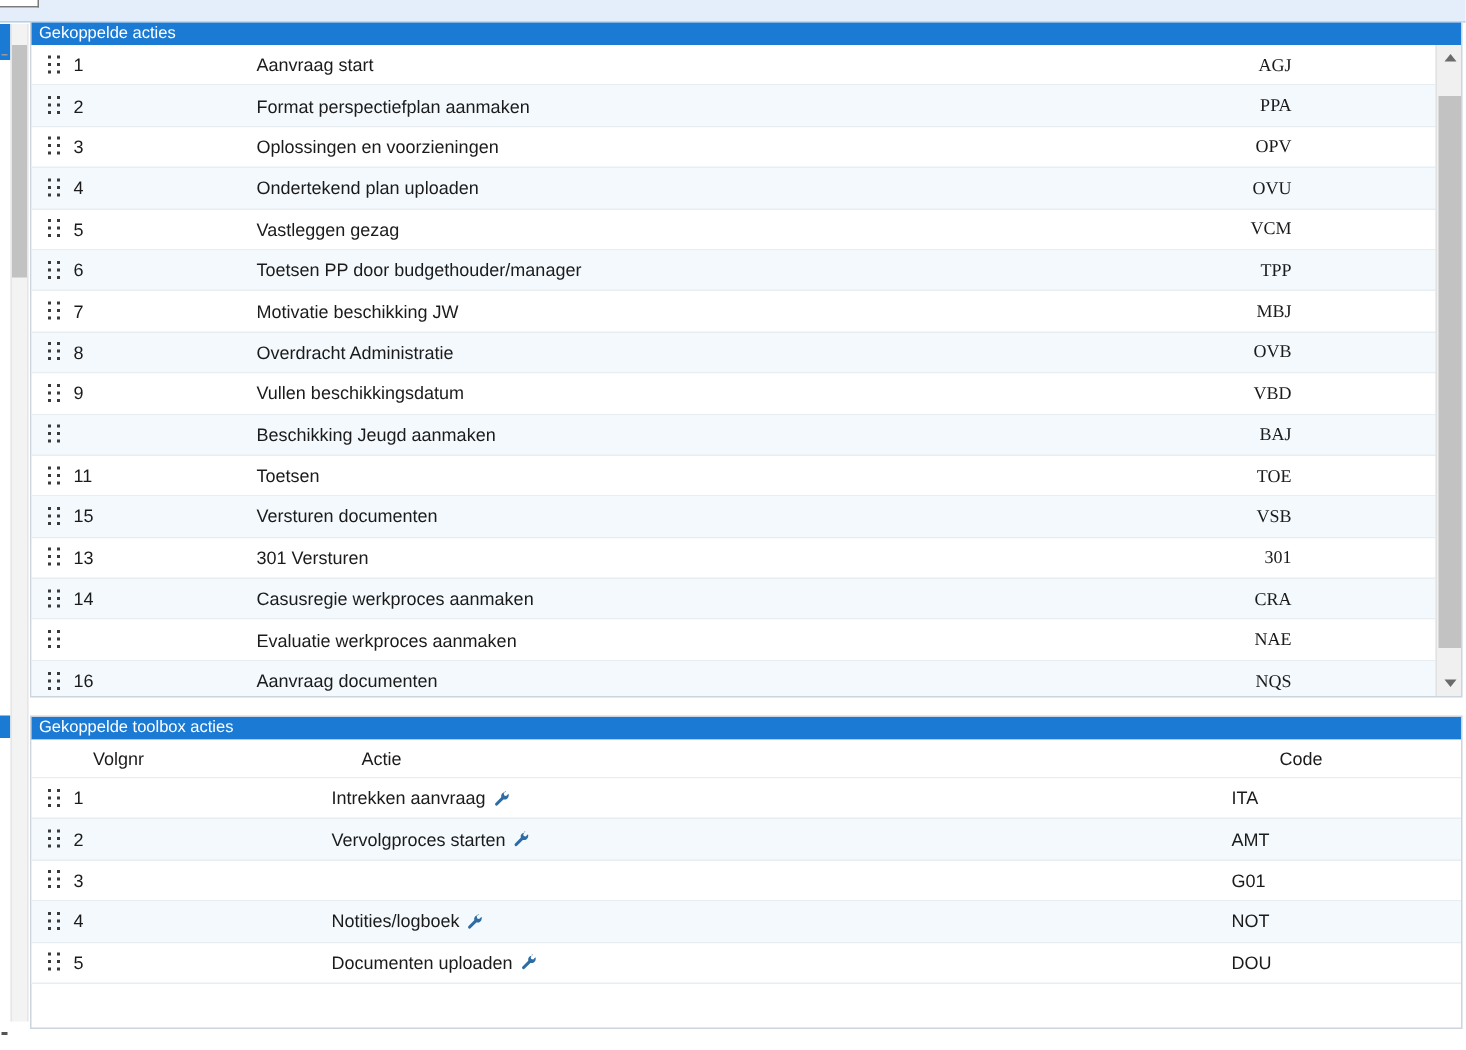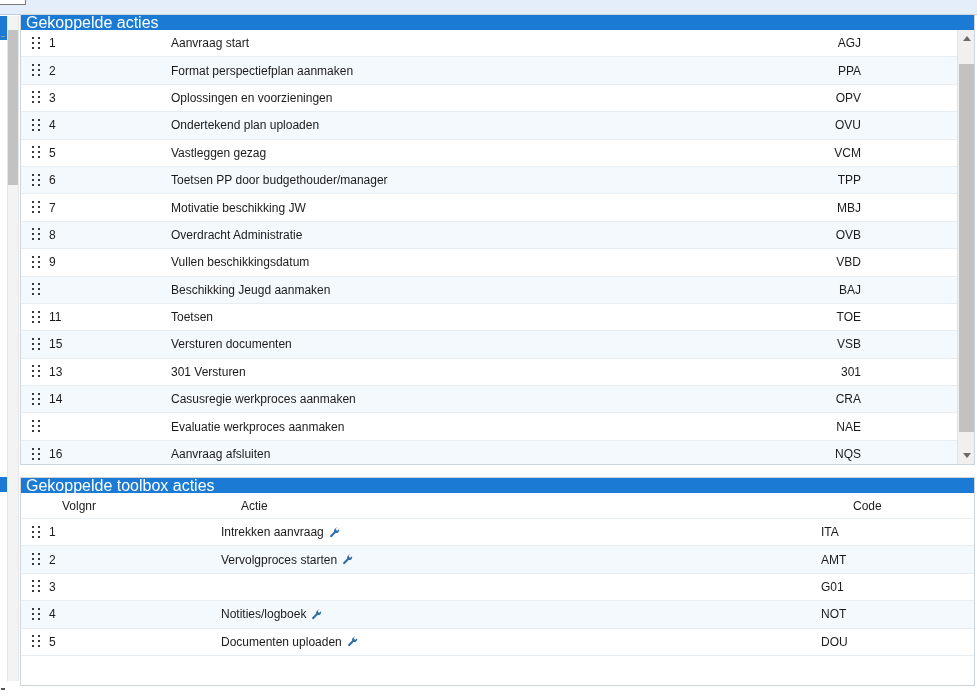--- a/index.html
+++ b/index.html
@@ -57,21 +57,21 @@
     background: #ffffff;
     border: 1px solid #ccd4dd;
   }
   #panel-acties  { left: 20px; top: 14px;  width: 955px; height: 451px; }
   #panel-toolbox { left: 20px; top: 477px; width: 955px; height: 209px; }
 
   .panel-header {
     height: 15px;
     background: #1a7ad4;
     color: #ffffff;
-    font-size: 16px;
+    font-size: 11px;
     line-height: 15px;
     padding-left: 5px;
     white-space: nowrap;
     overflow: hidden;
   }
 
   .grid-body { position: relative; overflow: hidden; }
   #acties-body  { height: 434px; }
   #toolbox-body { height: 192px; }
 
@@ -103,21 +103,21 @@
     display: grid;
     grid-template-columns: 3px 3px;
     grid-template-rows: 3px 3px 3px;
     gap: 2px 3px;
   }
   .dots i { display: block; width: 2px; height: 2px; background: #3a3a3a; }
 
   
   #acties-body .c-nr     { left: 28px;  width: 140px; }
   #acties-body .c-actie  { left: 150px; width: 620px; }
-  #acties-body .c-code   { left: 770px; width: 130px; justify-content: flex-end; padding-right: 60px; }
+  #acties-body .c-code   { left: 770px; width: 130px; justify-content: flex-end; padding-right: 60px; font-family: Liberation Serif, serif; }
 
   
   #toolbox-body .c-nr    { left: 28px;  width: 160px; }
   #toolbox-body .c-actie { left: 200px; width: 600px; }
   #toolbox-body .c-code  { left: 800px; width: 130px; }
   #toolbox-body .c-hdr-nr    { left: 41px; }
   #toolbox-body .c-hdr-actie { left: 220px; }
   #toolbox-body .c-hdr-code  { left: 832px; }
 
   .wrench { margin-left: 5px; display: inline-flex; align-items: center; }
@@ -395,21 +395,21 @@
           <span class="dots">
             <i></i>
             <i></i>
             <i></i>
             <i></i>
             <i></i>
             <i></i>
           </span>
         </div>
         <div class="cell c-nr">16</div>
-        <div class="cell c-actie">Aanvraag afsluiten</div>
+        <div class="cell c-actie">Aanvraag documenten</div>
         <div class="cell c-code">NQS</div>
       </div>
       <div class="inner-scroll">
       <div class="sb-arrow up">
           <span></span>
         </div>
       <div class="sb-thumb"></div>
       <div class="sb-arrow down">
           <span></span>
         </div>

